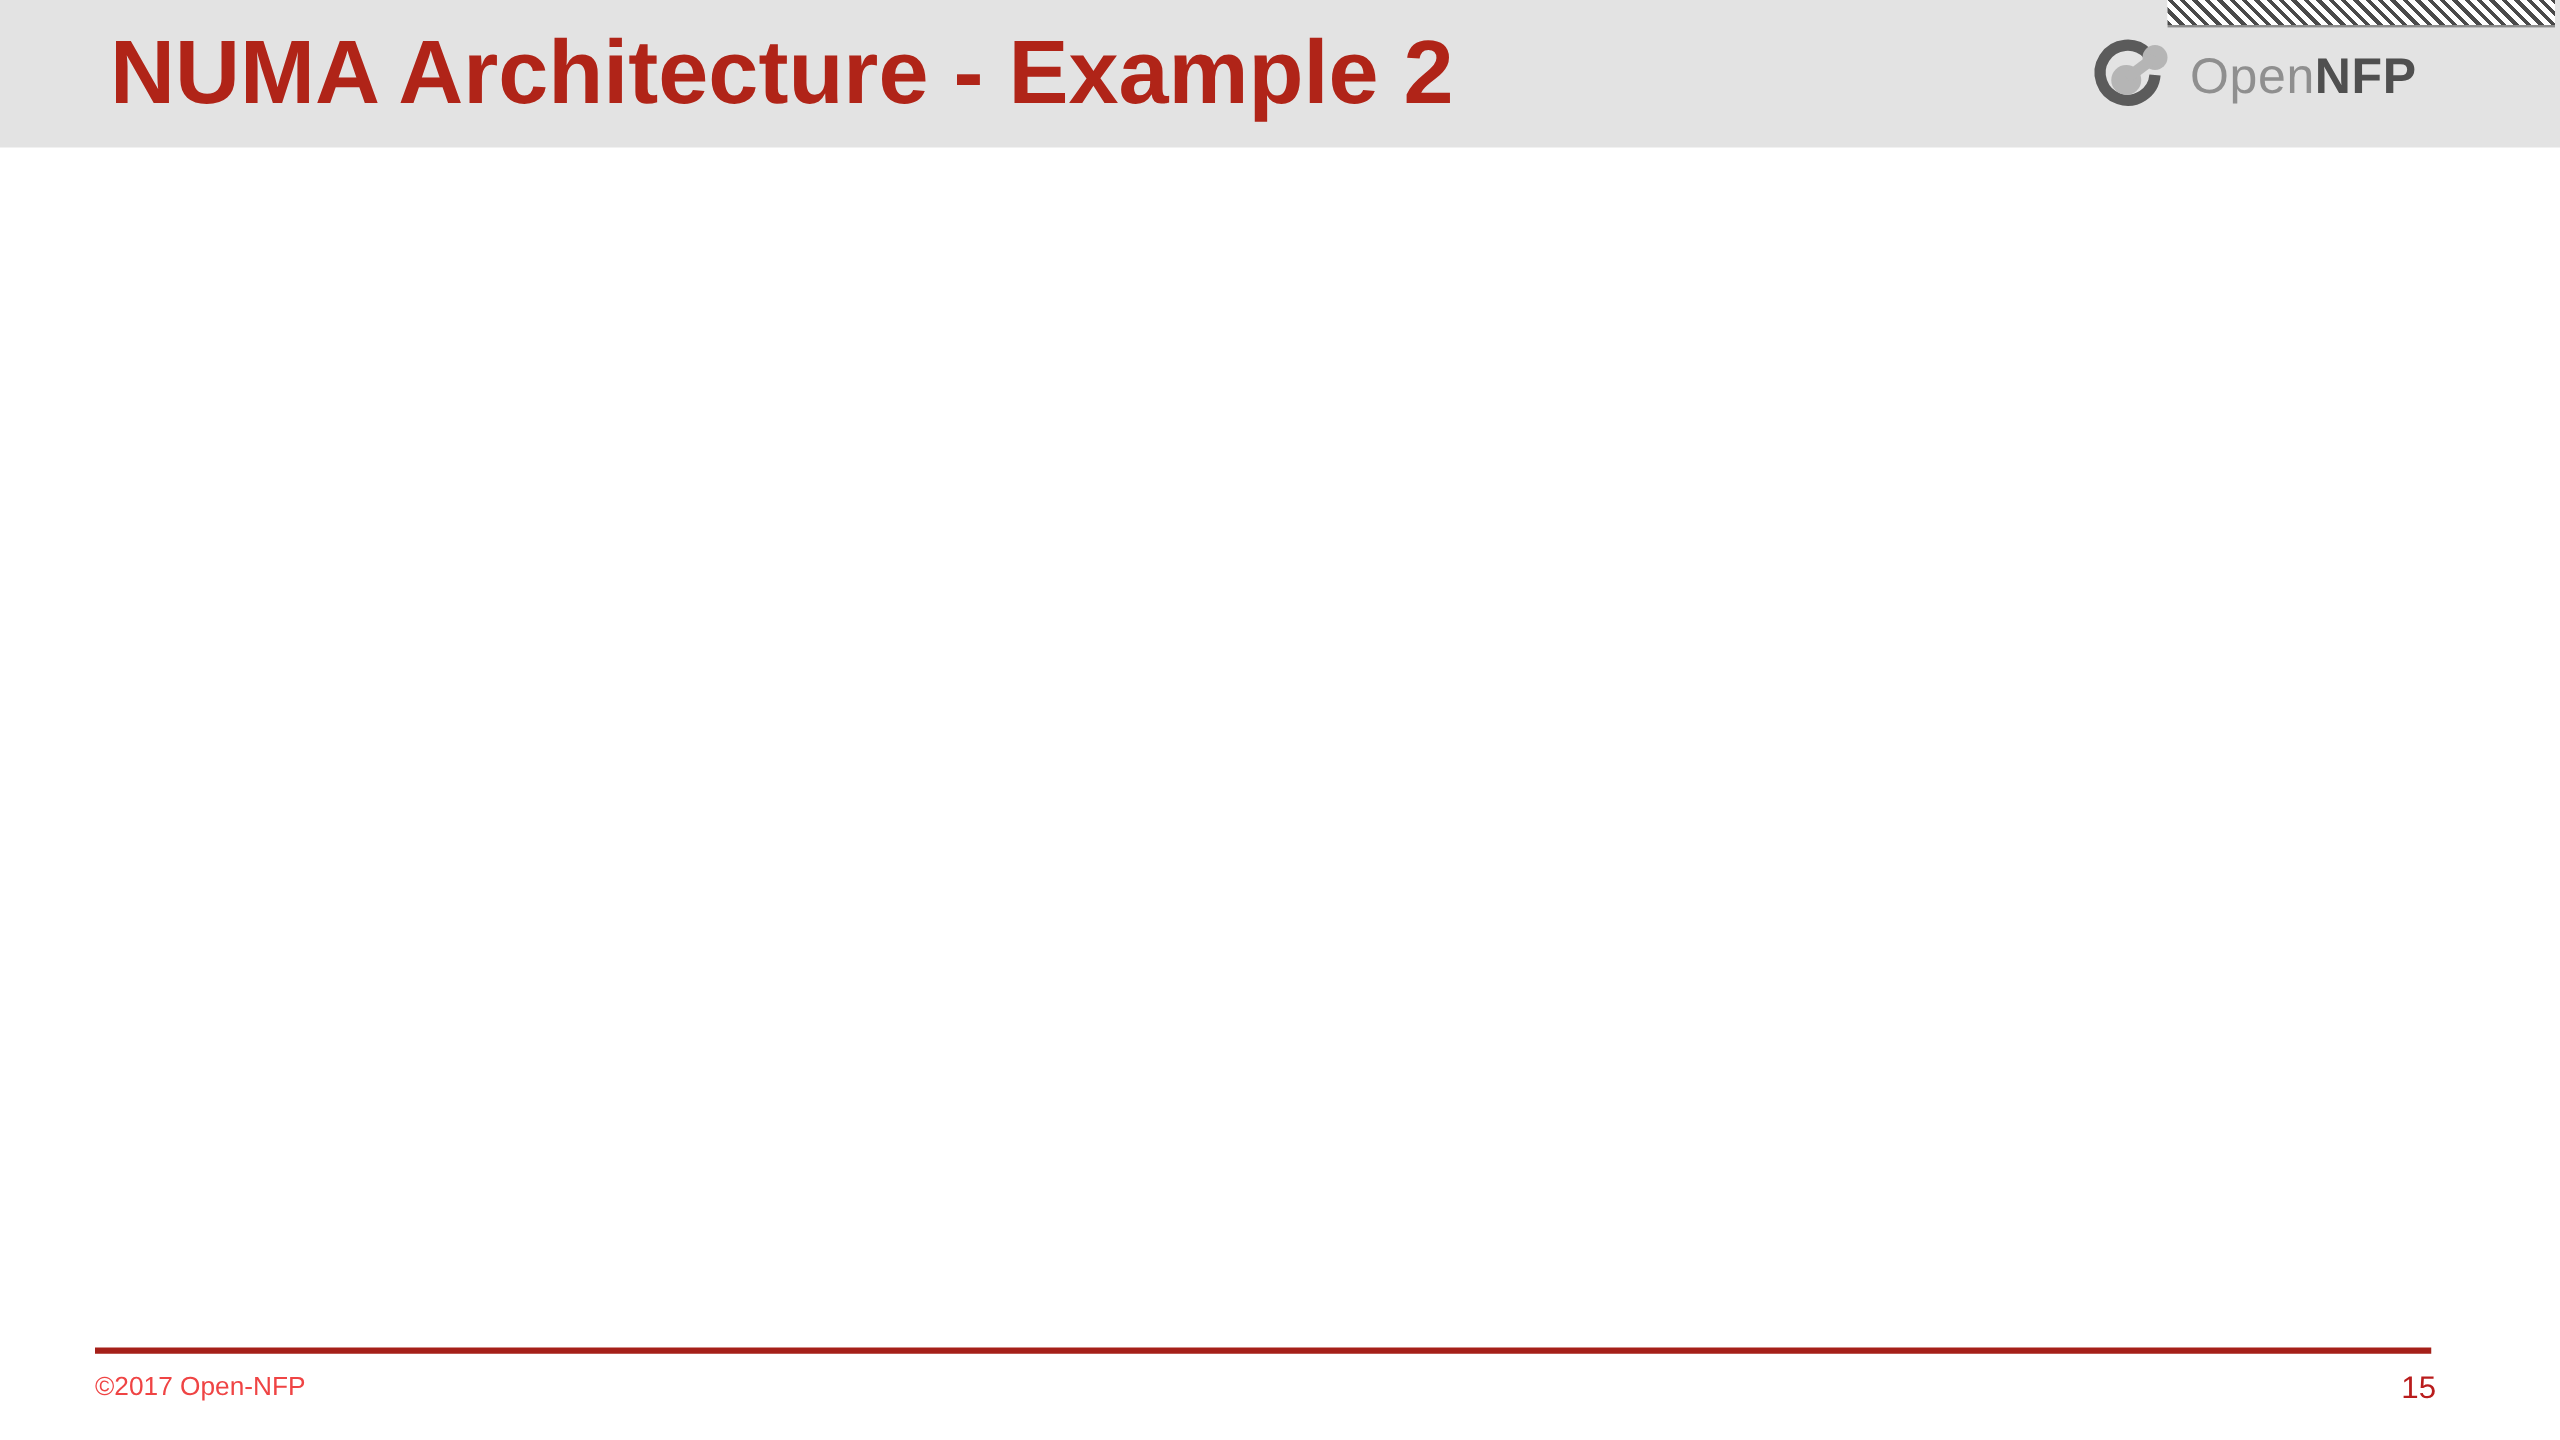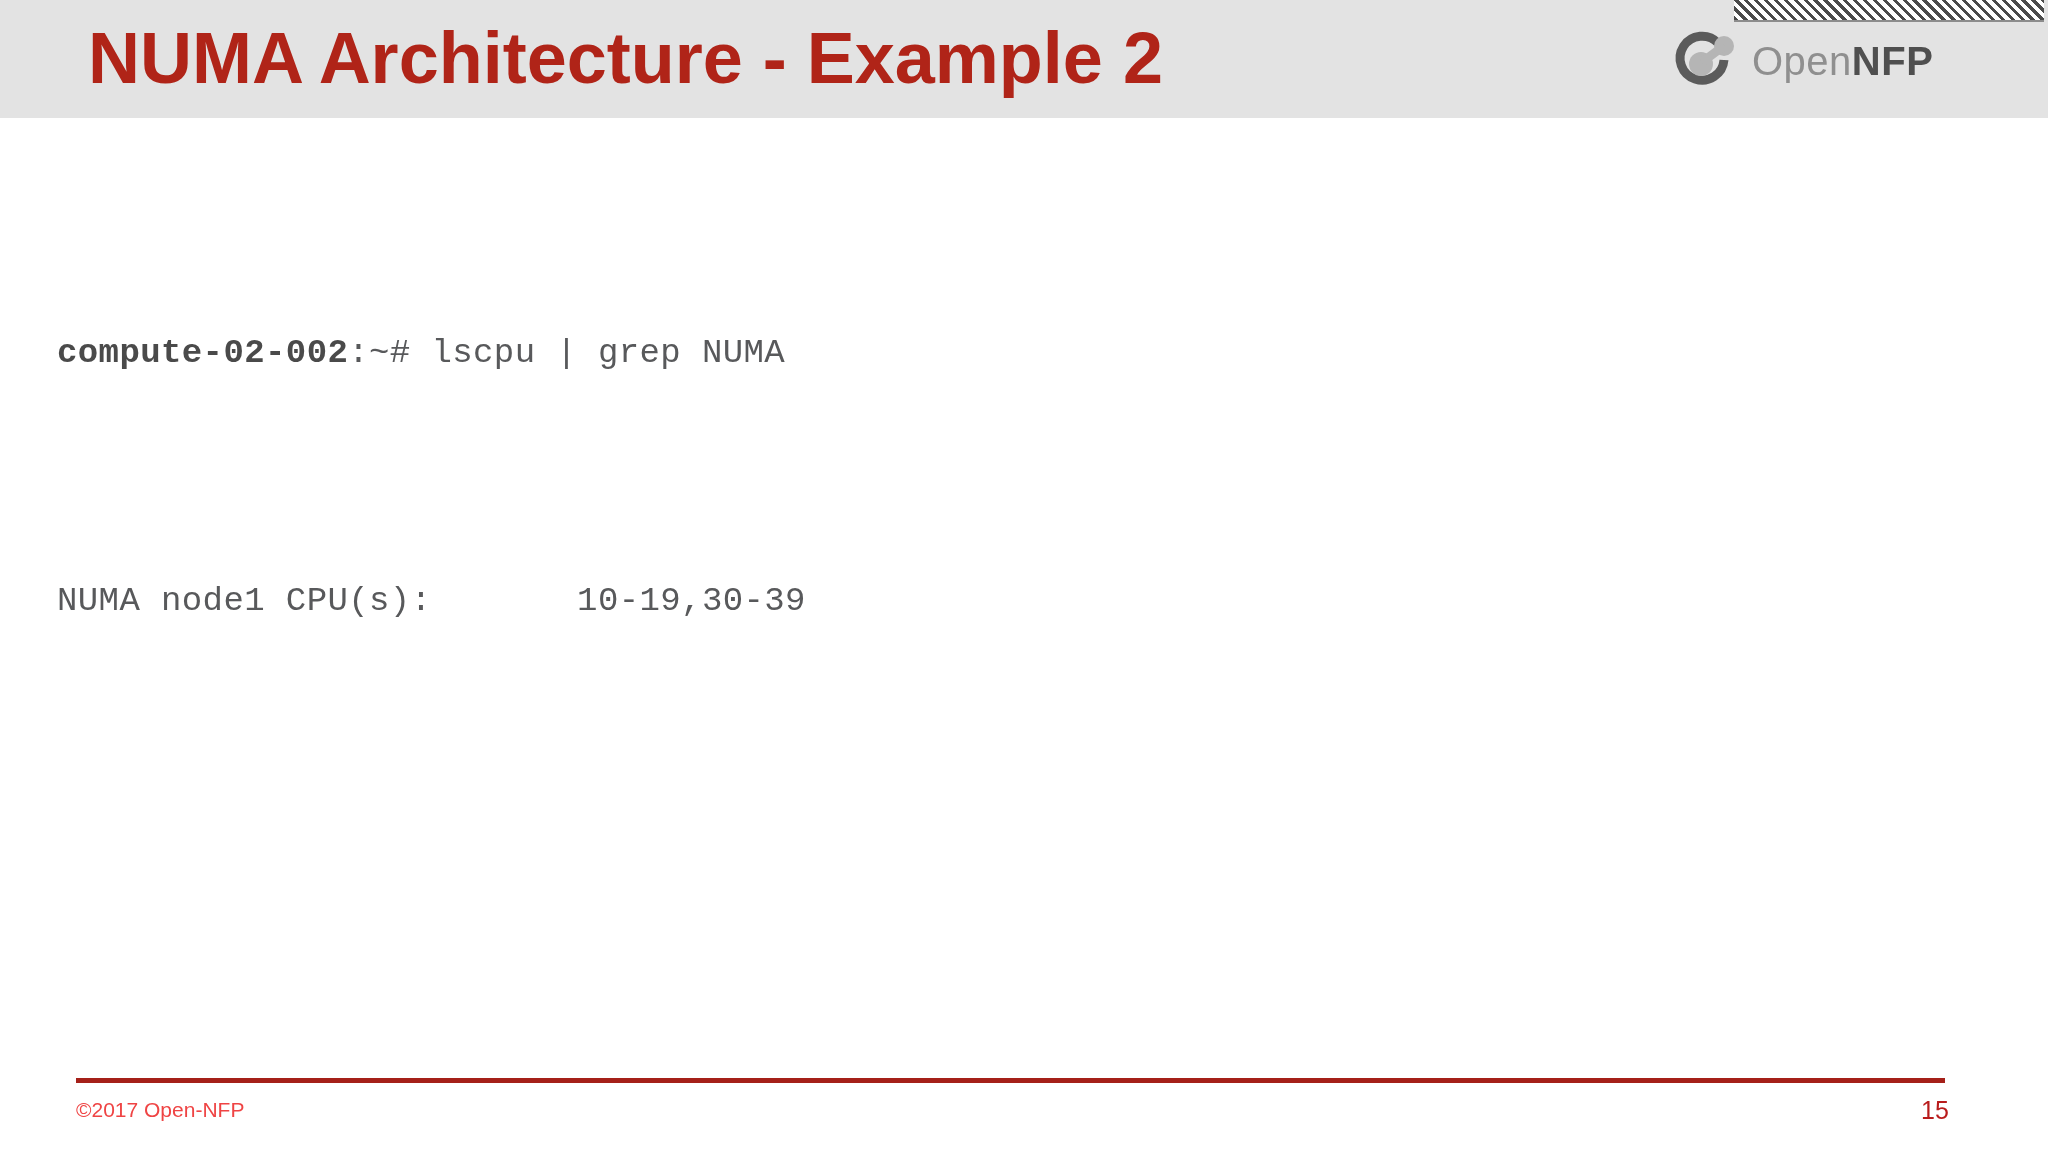--- a/index.html
+++ b/index.html
@@ -147,23 +147,21 @@
         <circle cx="52" cy="16" r="10" fill="#b5b5b5"></circle>
         <path d="M33 30 L49 18" stroke="#b5b5b5" stroke-width="9" stroke-linecap="round"></path>
       </svg>
     </div>
     <div class="logo-text"><span class="logo-open">Open</span><span class="logo-nfp">NFP</span></div>
   </div>
 </div>
 
 <div class="console">
 
-  <div class="line"><span class="host">compute-02-002</span><span class="cmd">:~# lscpu | grep NUMA</span></div>
 
-  <div class="line">NUMA node1 CPU(s):       10-19,30-39</div>
 
   
 
   
 
   
   
   
   
   

